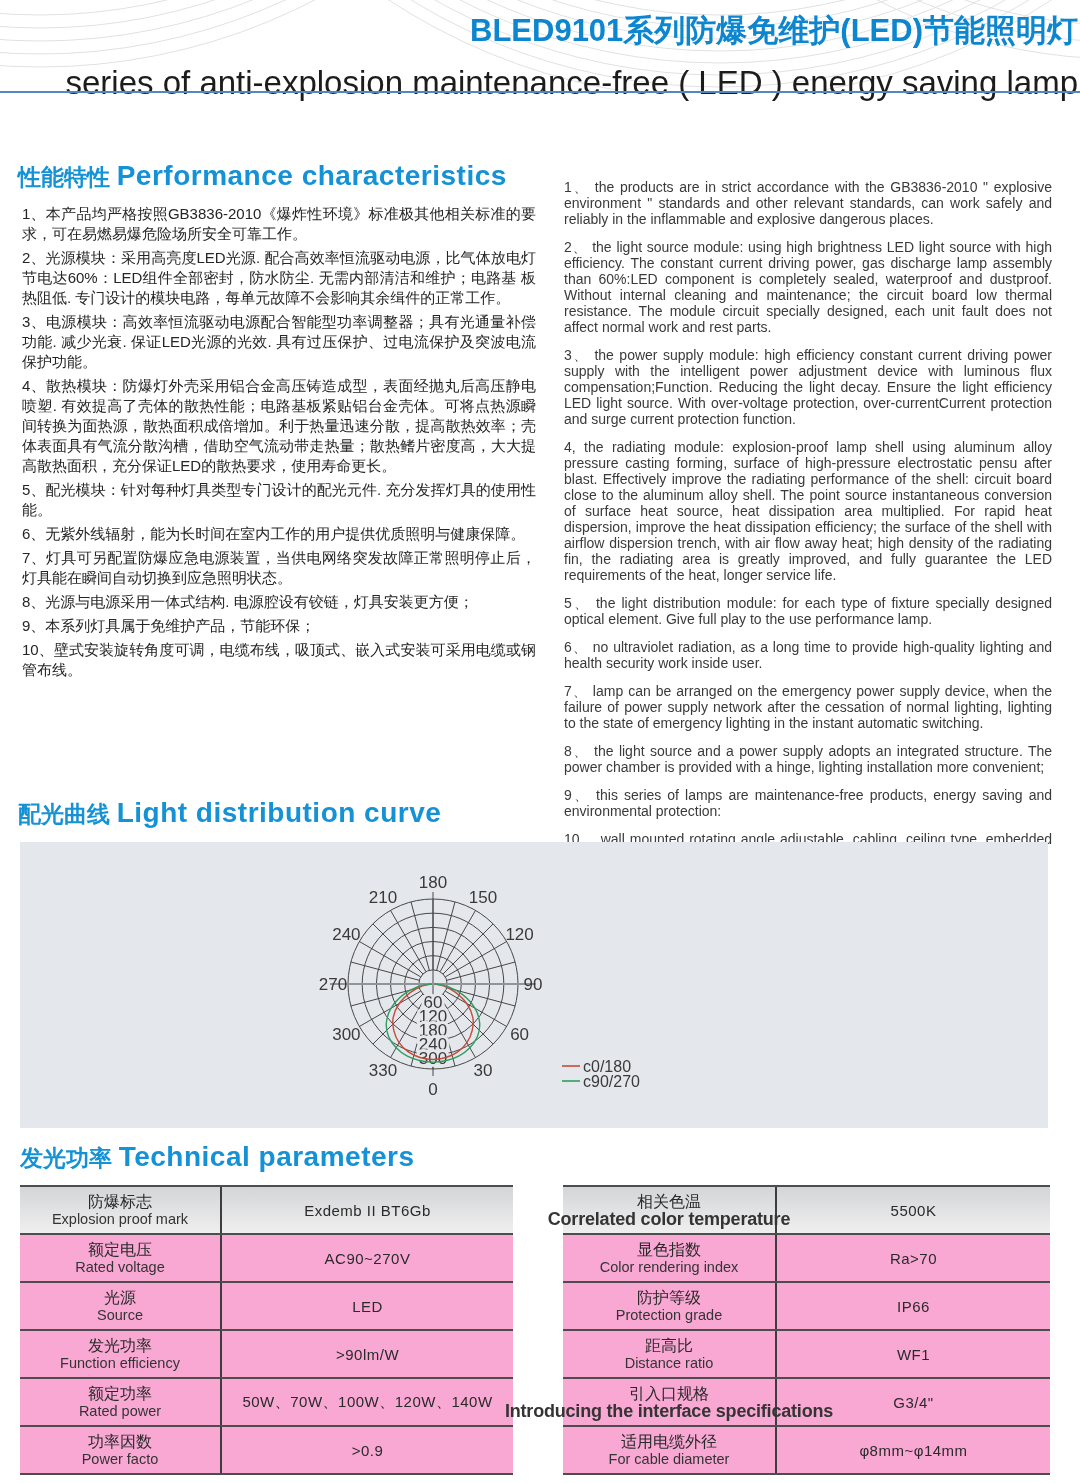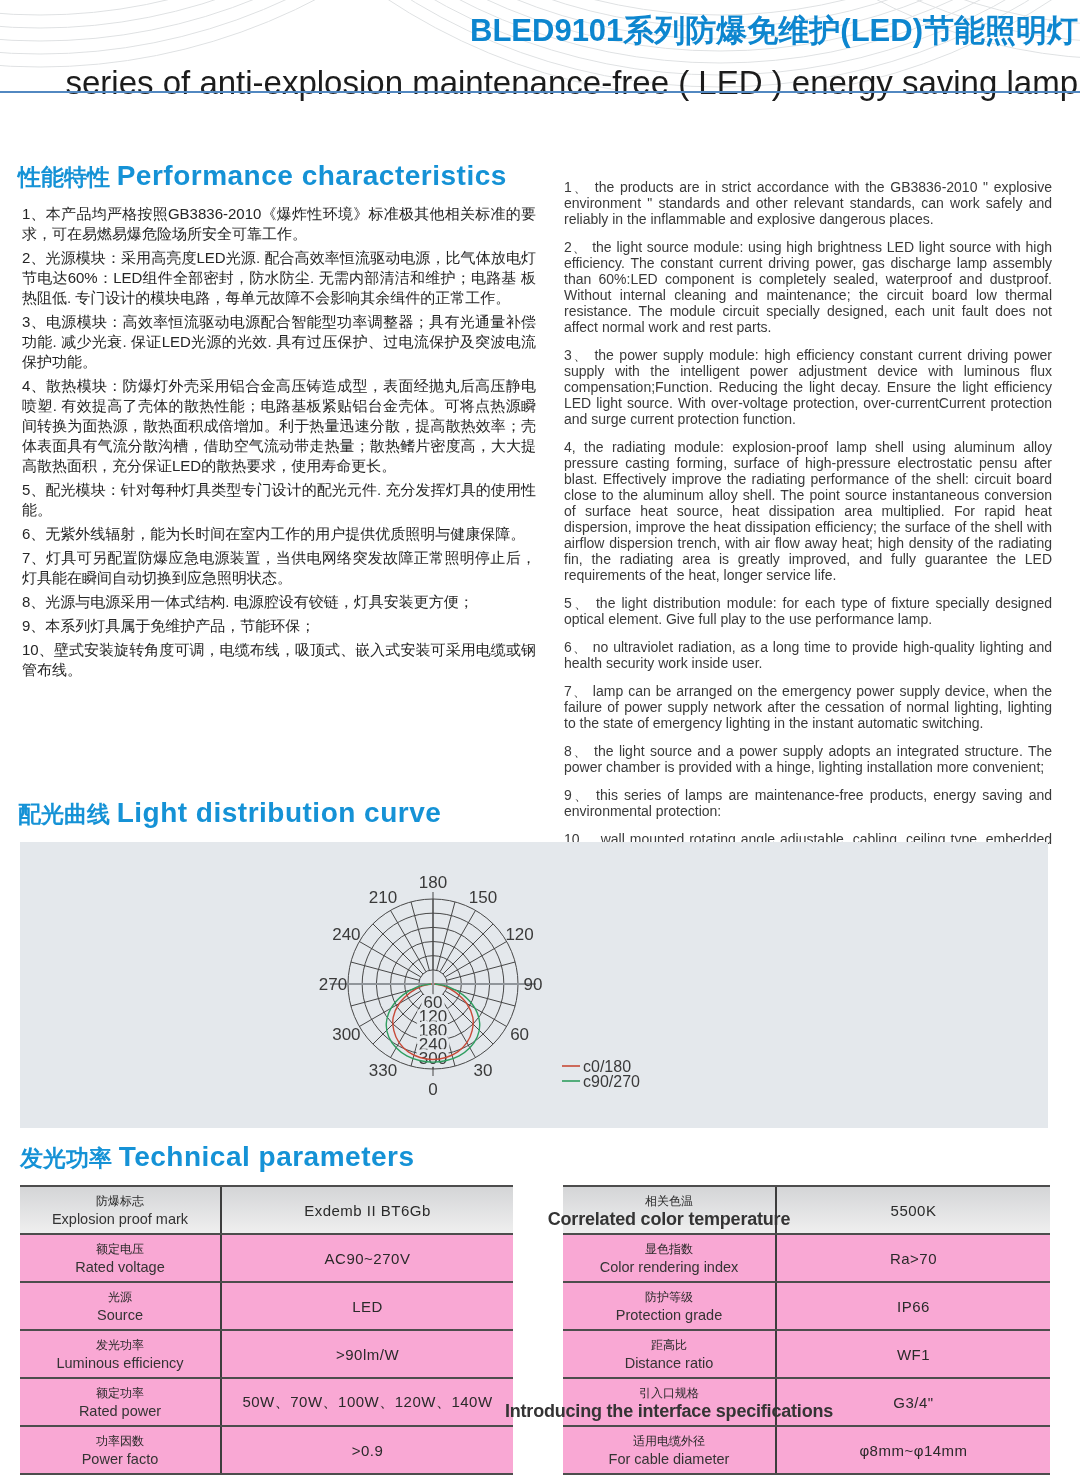--- a/index.html
+++ b/index.html
@@ -31,21 +31,21 @@
   .tables{display:flex;margin-top:11px;gap:50px;}
   .ptable{border-top:2px solid #4d4d4d;}
   .tbl-left{width:493px;}
   .tbl-right{width:487px;}
   .trow{display:flex;height:46px;border-bottom:2px solid #4d4d4d;background:#f9a8d4;}
   .trow.first{background:linear-gradient(#d4d5d7,#efefef);}
   .cell-label{display:flex;flex-direction:column;justify-content:center;align-items:center;
               border-right:2px solid #3d3d3d;box-sizing:border-box;}
   .tbl-left  .cell-label{width:202px;}
   .tbl-right .cell-label{width:214px;}
-  .cell-label .zh{font-size:12px;color:#2a2a2a;line-height:19px;}
+  .cell-label .zh{font-size:16px;color:#2a2a2a;line-height:19px;}
   .cell-label .en{font-size:14.5px;color:#343434;line-height:17px;white-space:nowrap;}
   .cell-label .en.tight{font-size:18px;letter-spacing:-.2px;font-weight:bold;}
   .cell-value{flex:1;display:flex;align-items:center;justify-content:center;
               font-size:15px;color:#2a2a2a;letter-spacing:.5px;}
 </style>
 </head>
 <body>
 
 <div class="page">
 
@@ -194,21 +194,21 @@
           <div class="trow">
             <div class="cell-label">
               <div class="zh">光源</div>
               <div class="en">Source</div>
             </div>
             <div class="cell-value">LED</div>
           </div>
           <div class="trow">
             <div class="cell-label">
               <div class="zh">发光功率</div>
-              <div class="en">Luminous efficiency</div>
+              <div class="en">Function efficiency</div>
             </div>
             <div class="cell-value">&gt;90lm/W</div>
           </div>
           <div class="trow">
             <div class="cell-label">
               <div class="zh">额定功率</div>
               <div class="en">Rated power</div>
             </div>
             <div class="cell-value">50W、70W、100W、120W、140W</div>
           </div>

